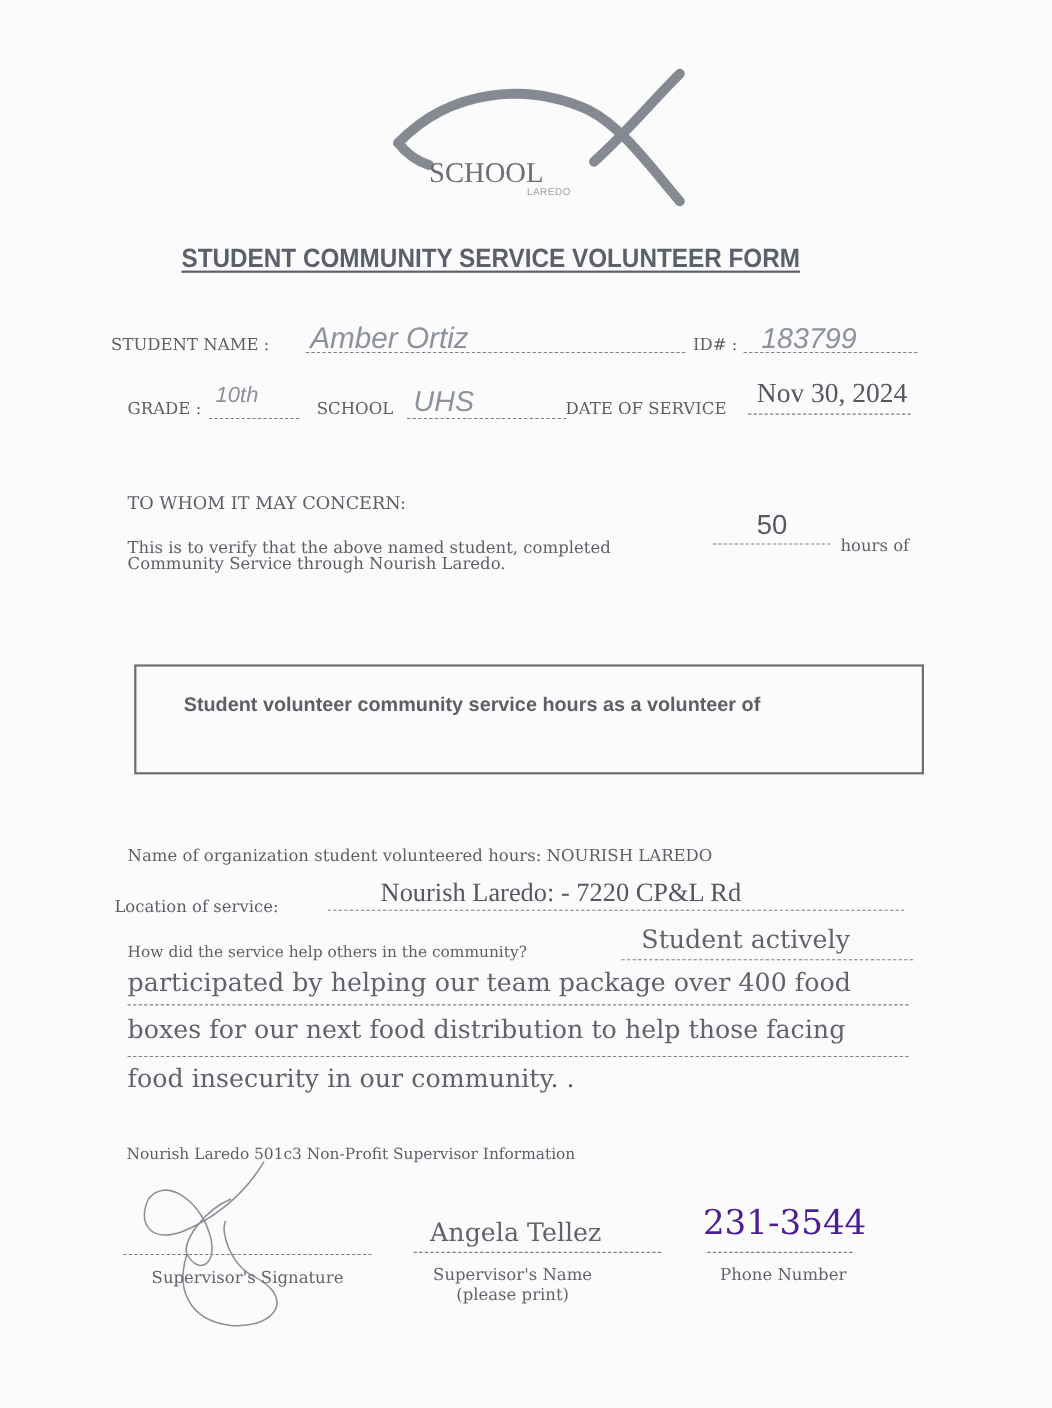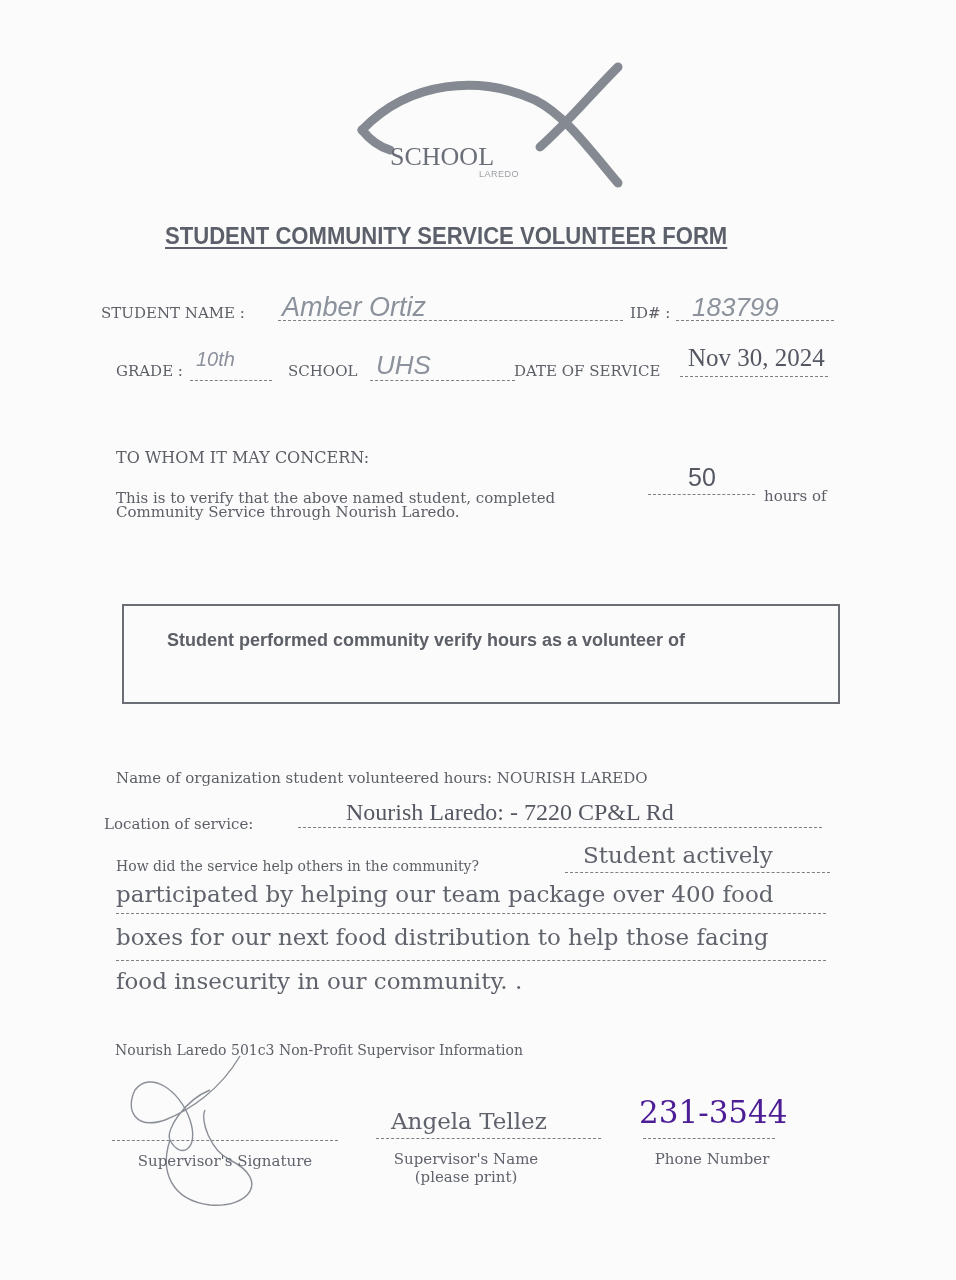--- a/index.html
+++ b/index.html
@@ -60,21 +60,21 @@
 <div class="abs lbl" style="left:116px;top:448px;font-size:16px;">TO WHOM IT MAY CONCERN:</div>
 <div class="abs lbl" style="left:116px;top:489px;">This is to verify that the above named student, completed</div>
 <div class="abs dash" style="left:648px;top:476px;width:107px;height:18px;">
   <span style="position:absolute;left:40px;top:-13px;font-family:'Liberation Sans',sans-serif;font-size:25px;color:#555862;">50</span>
 </div>
 <div class="abs lbl" style="left:764px;top:487px;text-align:center;">hours of</div>
 <div class="abs lbl" style="left:116px;top:481px;margin-top:22px;">Community Service through Nourish Laredo.</div>
 
 <div class="abs box"></div>
 <div class="abs boxtext">
-  <div>Student performed community verify hours as a volunteer of</div>
+  <div>Student volunteer community service hours as a volunteer of</div>
 </div>
 
 <div class="abs lbl" style="left:116px;top:769px;">
   <span>Name of organization student volunteered hours:</span>
   <span>NOURISH LAREDO</span>
 </div>
 
 <div class="abs lbl" style="left:104px;top:815px;">Location of service:</div>
 <div class="abs dash" style="left:298px;top:805px;width:524px;height:22px;">
   <span class="typed" style="position:absolute;left:48px;top:-6px;font-size:24px;white-space:nowrap;">Nourish Laredo: - 7220 CP&amp;L Rd</span>

